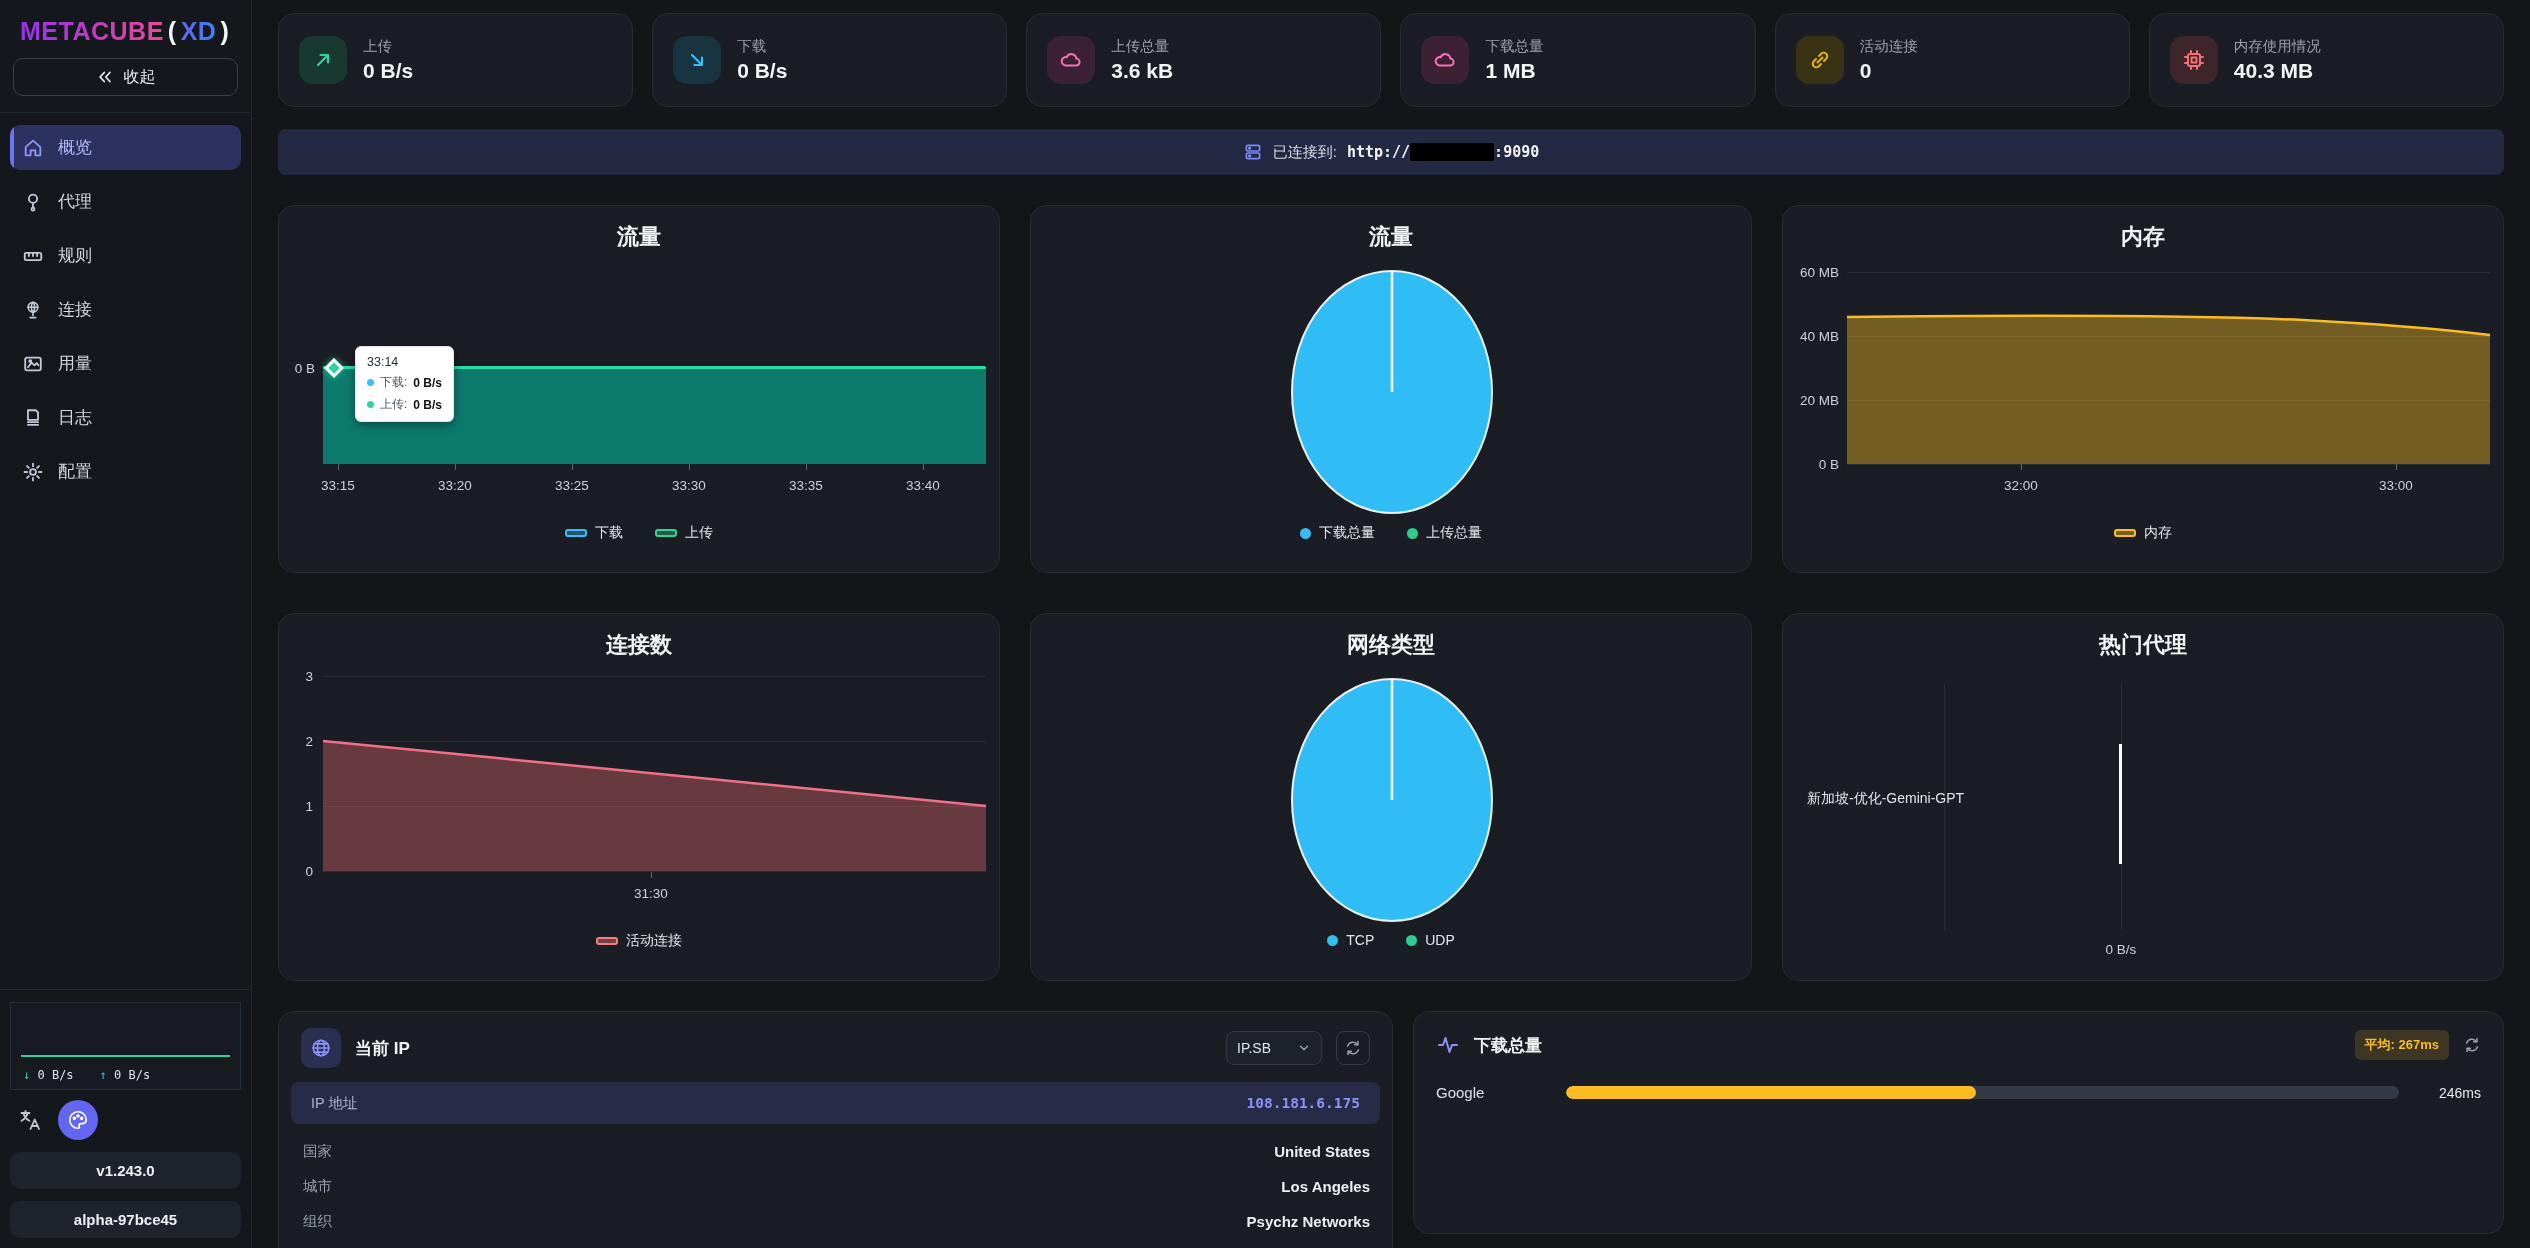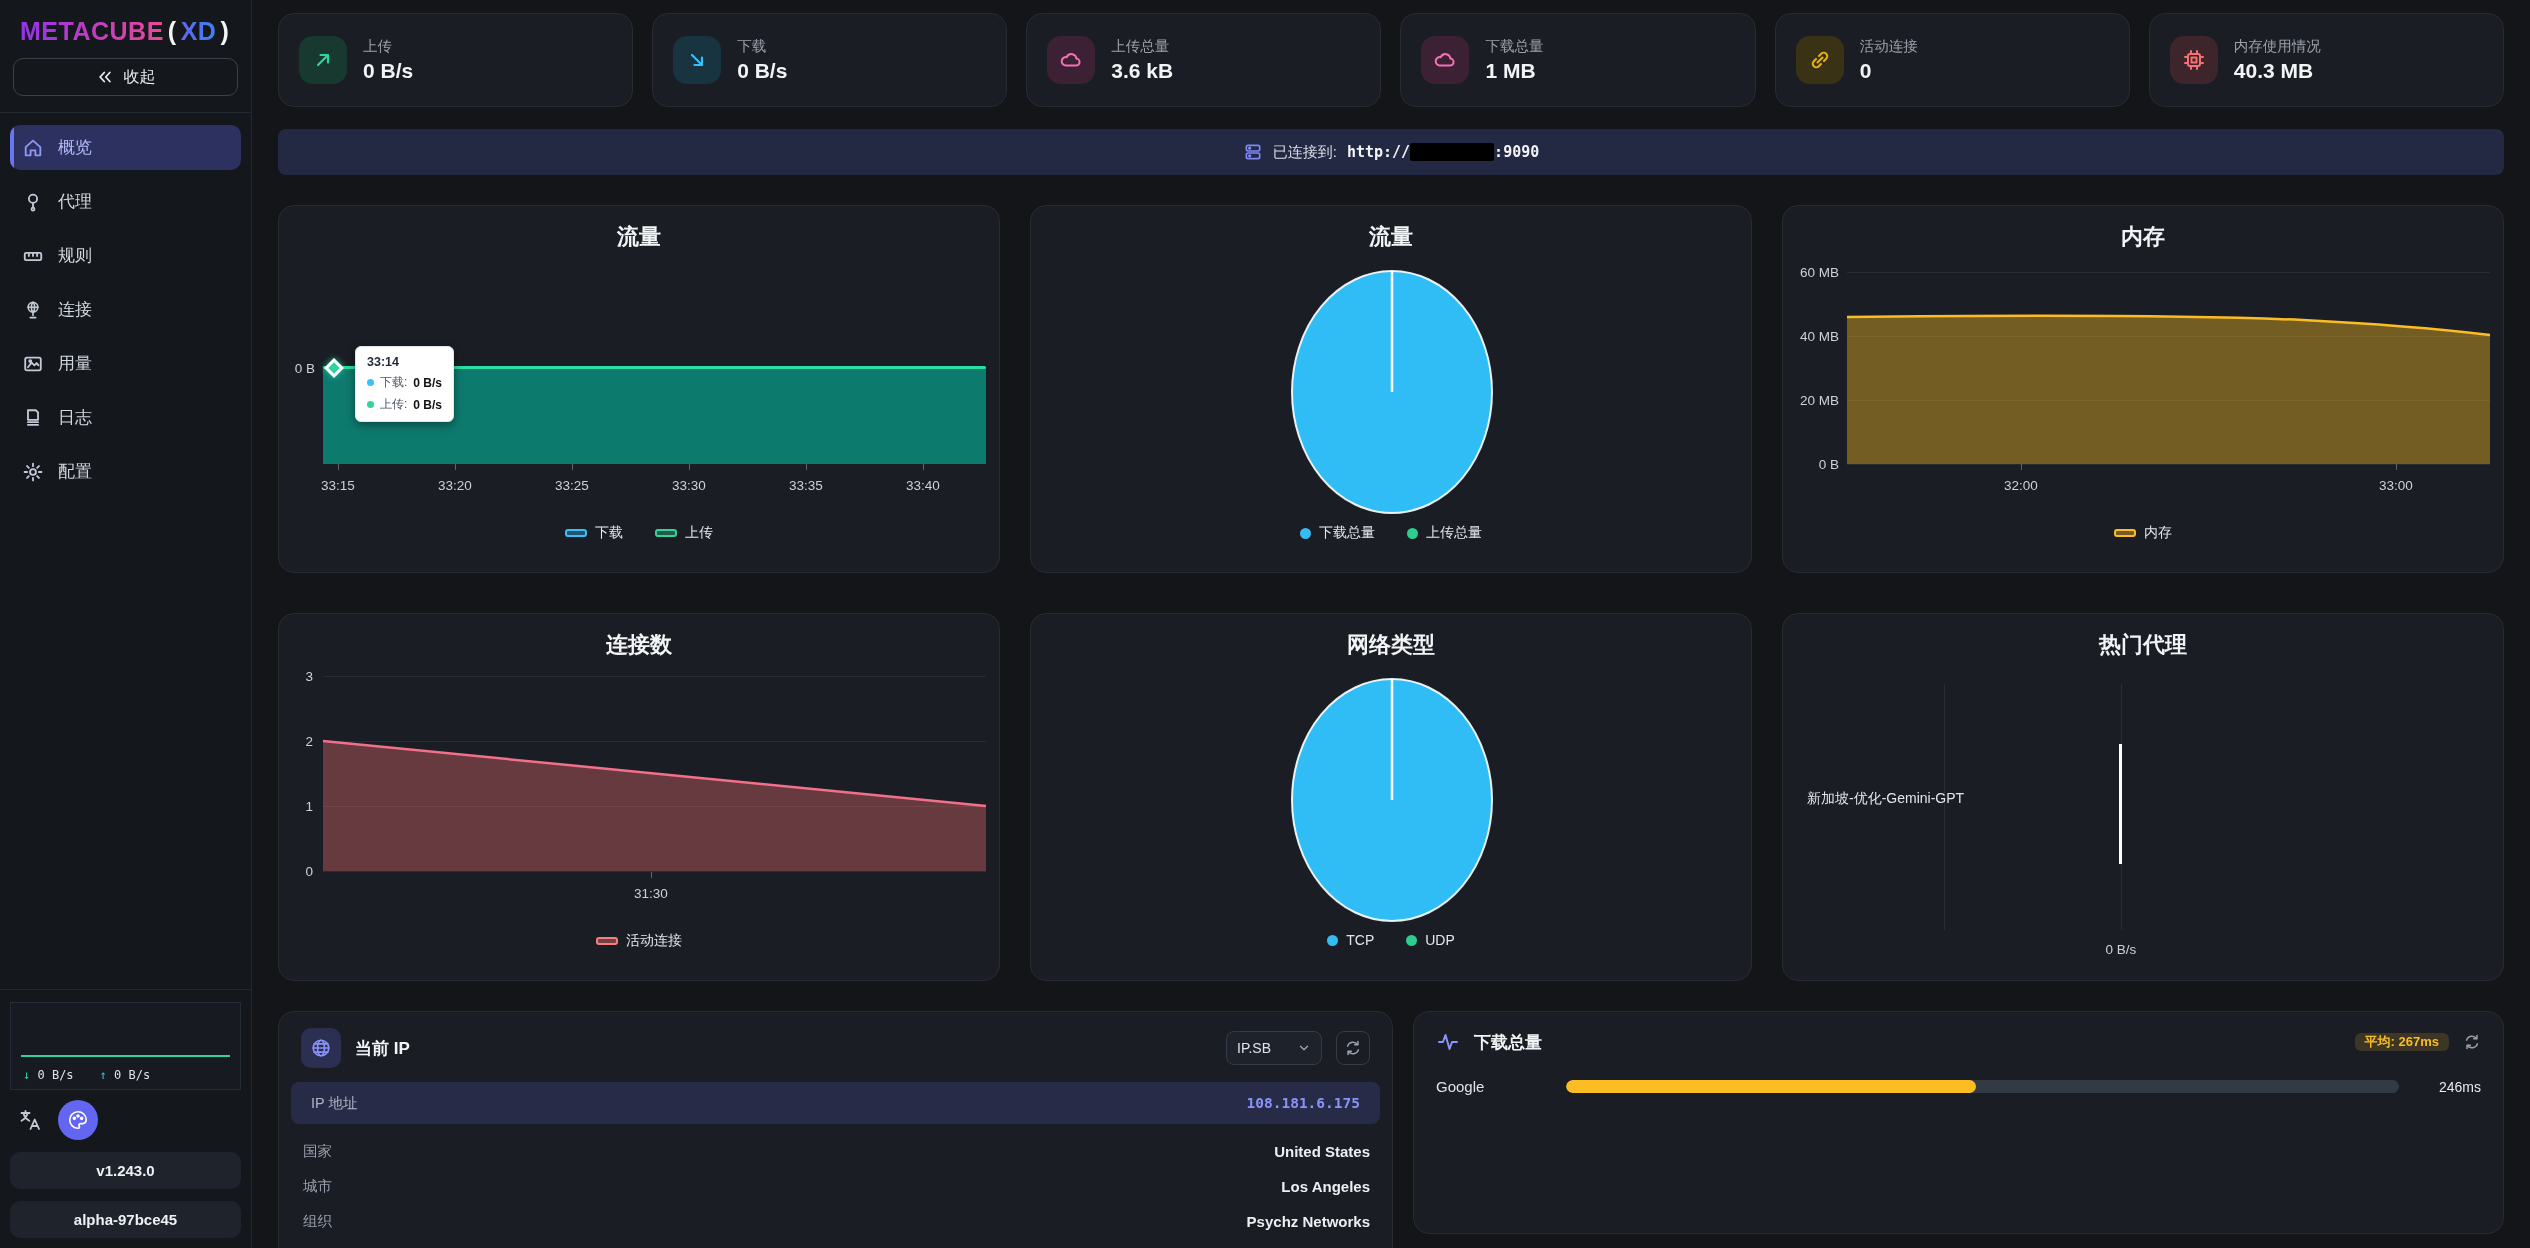--- a/index.html
+++ b/index.html
@@ -68,21 +68,21 @@
   .lg-dot { width:11px; height:11px; border-radius:50%; }
   .lg-dot.blue { background:#33bdf3; } .lg-dot.green { background:#2ecc8f; }
 
   
   .tl-fill { position:absolute; left:44px; top:162px; width:663px; height:96px; background:#0d7a6e; }
   .tl-line { position:absolute; left:44px; top:160px; width:663px; height:3px; background:#27dfa2; border-radius:2px; }
   .tl-marker { position:absolute; left:48px; top:155px; width:14px; height:14px; background:#2dd4a0;
                border:3px solid #fff; transform:rotate(45deg); box-shadow:0 0 6px rgba(45,212,160,.8); }
   .tooltip { position:absolute; left:76px; top:140px; background:#fff; border:1px solid #e2e5ea; border-radius:6px;
              padding:8px 11px; box-shadow:0 3px 10px rgba(0,0,0,.4); z-index:5; white-space:nowrap; }
-  .tooltip-title { font-size:12.5px; font-weight:bold; color:#1f2937; }
+  .tooltip-title { font-size:12.5px; font-weight:normal; color:#1f2937; }
   .tooltip-row { display:flex; align-items:center; gap:6px; margin-top:5px; font-size:12px; color:#4b5563; }
   .tt-dot { width:7px; height:7px; border-radius:50%; }
   .tooltip-row b { color:#111; }
 
   
   .pie-svg { position:absolute; left:0; top:0; }
 
   
   .tp-bar { position:absolute; left:336px; top:130px; width:3px; height:120px; background:#fff; }
   .tp-cat { position:absolute; left:24px; top:176px; font-size:14px; color:#e3e7ec; }
@@ -101,21 +101,21 @@
   .icon-btn { width:34px; height:34px; border:1px solid #343b47; border-radius:8px; background:transparent;
               display:flex; align-items:center; justify-content:center; cursor:pointer; }
   .ip-row { margin:14px 12px 0; height:42px; background:#272b47; border-radius:8px;
             display:flex; align-items:center; justify-content:space-between; padding:0 20px; }
   .ip-row .lbl { font-size:14.5px; color:#aeb3c2; }
   .ip-row .val { font-family:"DejaVu Sans Mono", monospace; font-weight:bold; font-size:14.5px; color:#8a93f8; }
   .detail-row { display:flex; align-items:center; justify-content:space-between; padding:0 22px 0 24px; height:35px; }
   .detail-row .lbl { font-size:14.5px; color:#98a0ac; }
   .detail-row .val { font-size:15px; font-weight:bold; color:#eceef1; }
 
-  .badge { background:rgba(251,189,35,.16); color:#fbbd23; font-size:13px; font-weight:bold; padding:0 10px; border-radius:6px; }
+  .badge { background:rgba(251,189,35,.16); color:#fbbd23; font-size:13px; font-weight:bold; padding:6px 10px; border-radius:6px; }
   .lat-row { display:flex; align-items:center; padding:0 22px; height:37px; }
   .lat-label { width:130px; font-size:15px; color:#dfe3e9; }
   .lat-track { flex:1; height:13px; background:#343a43; border-radius:7px; margin-right:24px; overflow:hidden; }
   .lat-fill { height:100%; background:#fbbd23; border-radius:7px; }
   .lat-value { width:58px; text-align:right; font-size:14px; color:#e6e9ee; }
 
   svg.ic { display:block; }
 </style>
 </head>
 <body>

